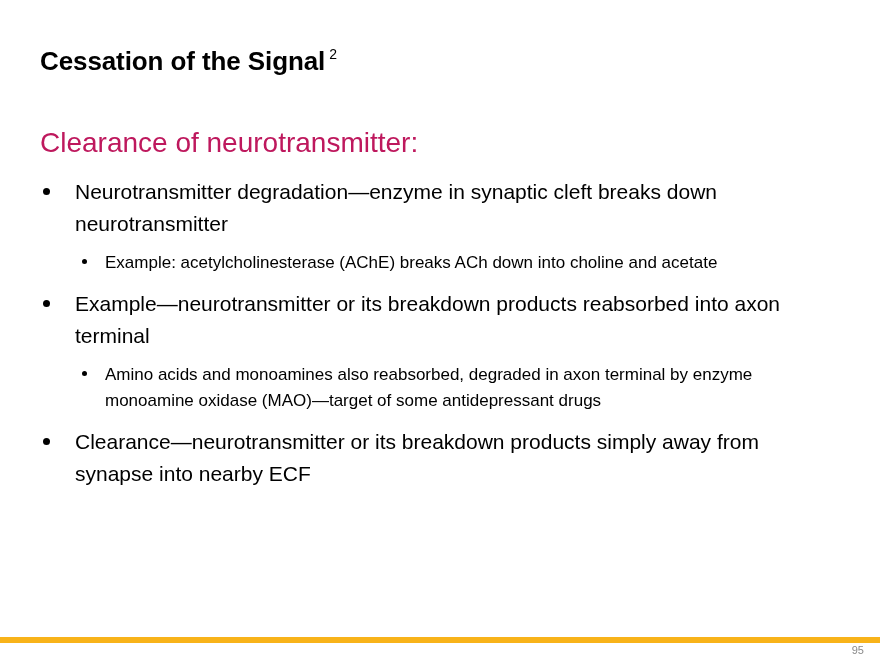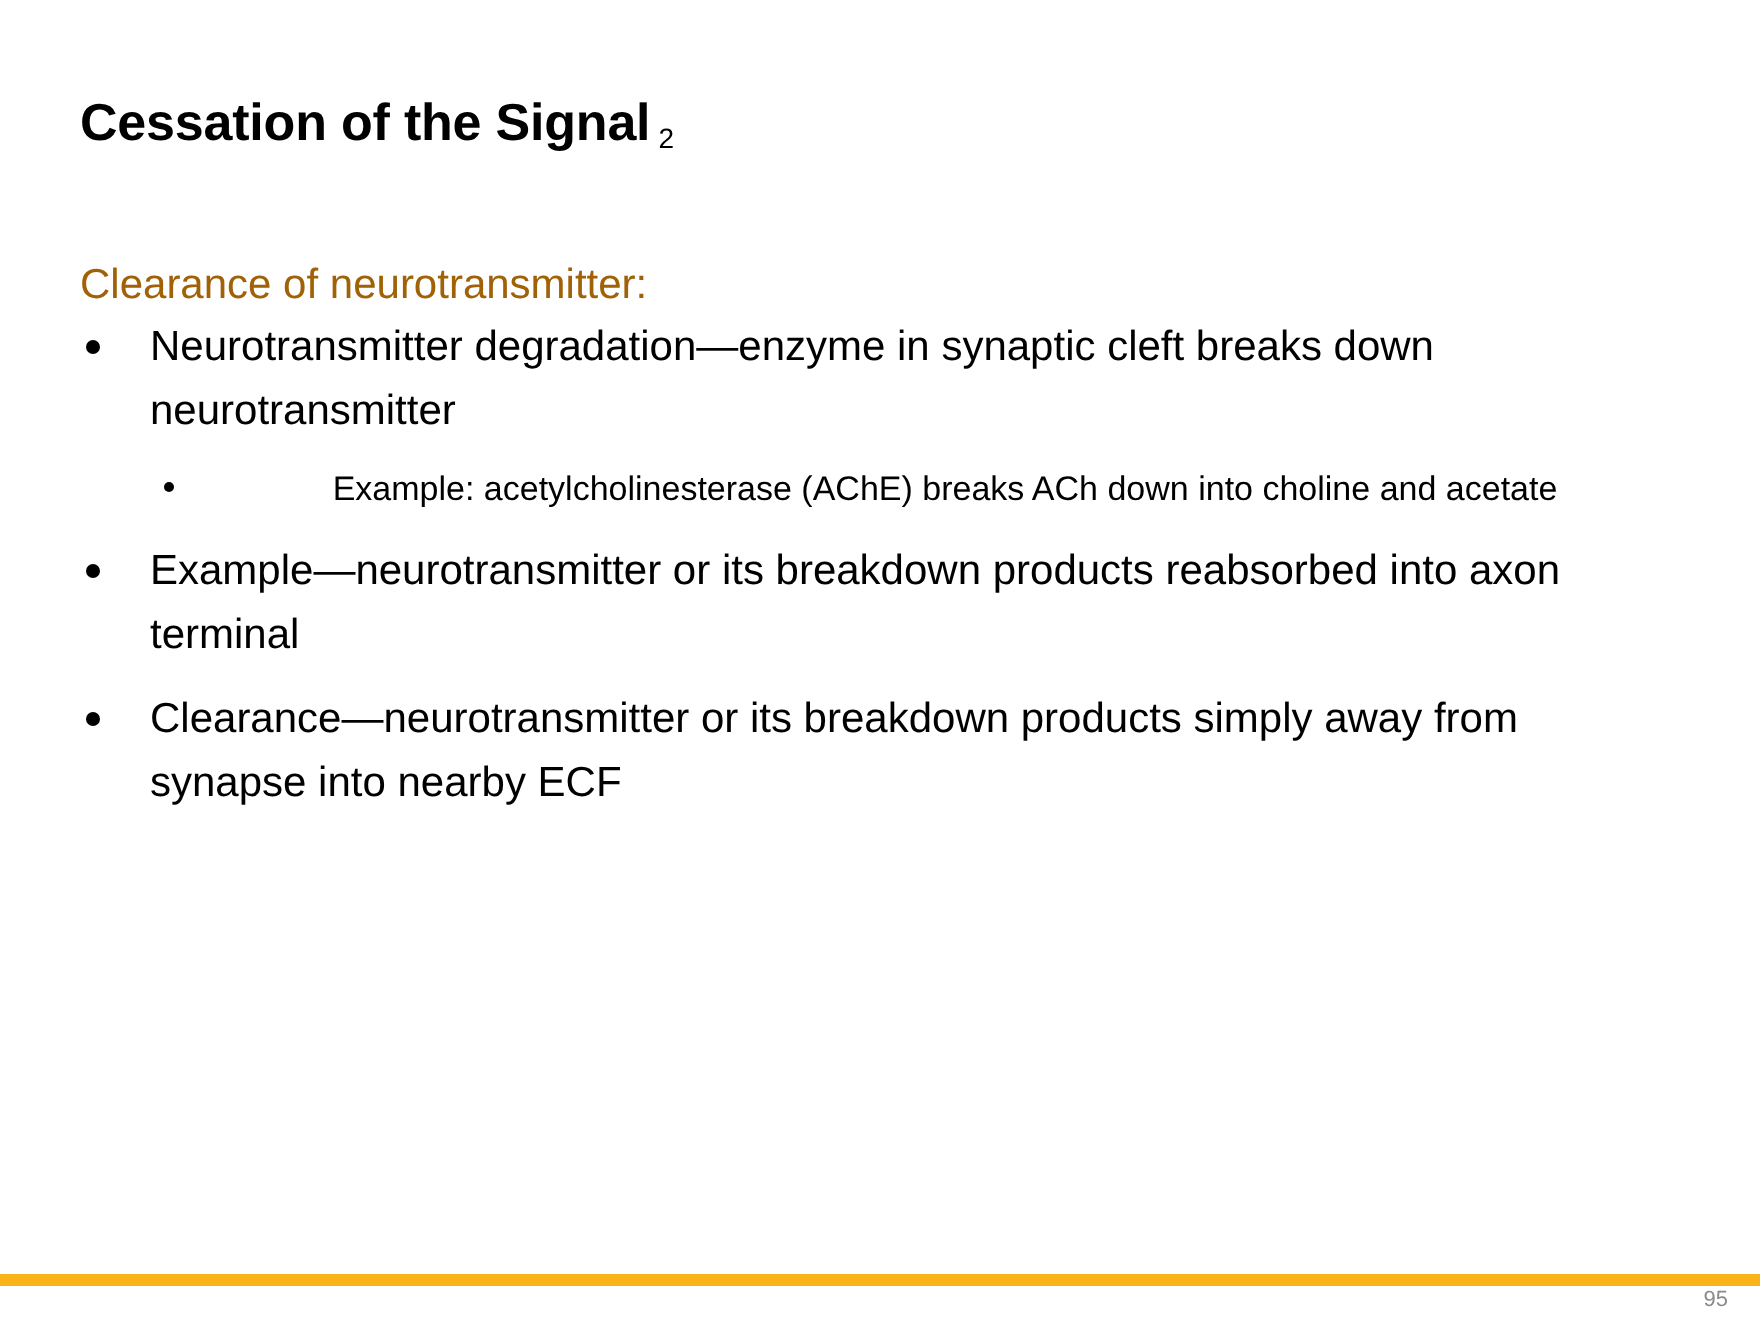--- a/index.html
+++ b/index.html
@@ -19,21 +19,21 @@
     overflow: hidden;
   }
 
   
   #title-block {
     position: absolute;
     left: 40px;
     top: 46px;
     width: 800px;
     display: flex;
-    align-items: flex-end;
+    align-items: flex-start;
   }
   #title-text {
     font-size: 26px;
     font-weight: bold;
     color: #000000;
     letter-spacing: -0.1px;
     white-space: pre;
   }
   #title-suffix {
     font-size: 14px;
@@ -43,23 +43,24 @@
   }
 
   
   #body-block {
     position: absolute;
     left: 40px;
     top: 128px;
     width: 800px;
   }
   .intro-line {
-    font-size: 21px;
+    font-size: 28px;
     line-height: 30px;
-    color: #a16207;
+    color: #be185d;
+    margin-bottom: 18px;
   }
 
   .l1-item {
     position: relative;
     padding-left: 35px;
     margin-bottom: 10px;
   }
   .l1-text {
     font-size: 21px;
     line-height: 32px;
@@ -81,21 +82,20 @@
   }
   .l2-item {
     position: relative;
     padding-left: 65px;
     margin-bottom: 12px;
   }
   .l2-text {
     font-size: 17px;
     line-height: 26px;
     color: #000000;
-    text-align: center;
   }
   .l2-bullet {
     position: absolute;
     left: 42px;
     top: 9px;
     width: 5px;
     height: 5px;
     border-radius: 50%;
     background: #000000;
   }
@@ -142,20 +142,24 @@
         <span class="l2-bullet"></span>
         <div class="l2-text"><span>Example: acetylcholinesterase (AChE) breaks ACh down into choline and acetate</span></div>
       </div>
     </div>
 
     <div class="l1-item">
       <span class="l1-bullet"></span>
       <div class="l1-text"><span class="bold">Example</span><span>—neurotransmitter or its breakdown products reabsorbed into axon terminal</span></div>
     </div>
     <div class="l2-list">
+      <div class="l2-item">
+        <span class="l2-bullet"></span>
+        <div class="l2-text"><span>Amino acids and monoamines also reabsorbed, degraded in axon terminal by enzyme </span><span class="bold">monoamine oxidase (MAO)</span><span>—target of some antidepressant drugs</span></div>
+      </div>
     </div>
 
     <div class="l1-item">
       <span class="l1-bullet"></span>
       <div class="l1-text"><span class="bold">Clearance</span><span>—neurotransmitter or its breakdown products simply away from synapse into nearby ECF</span></div>
     </div>
 
   </div>
 
   <div id="footer-rule" style="background: rgb(248, 179, 25);"></div>

